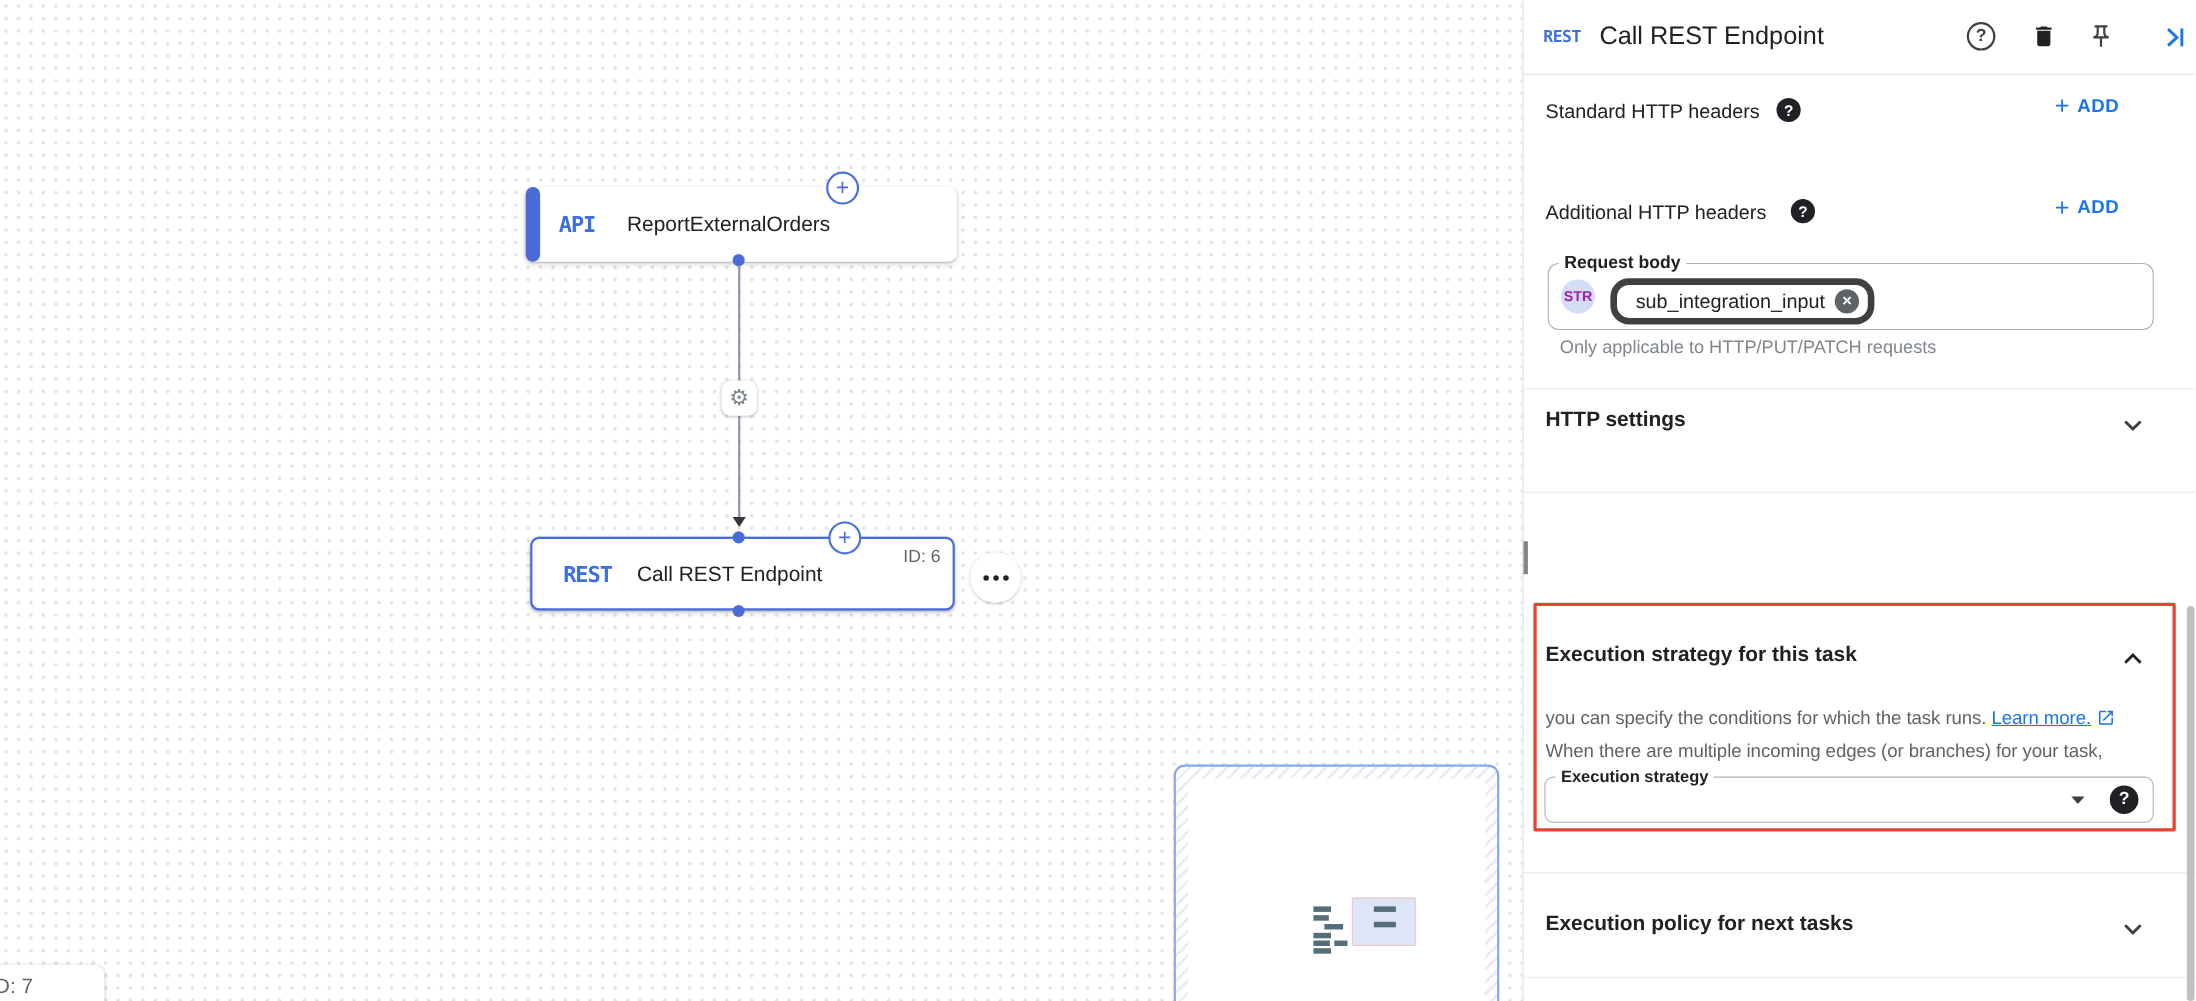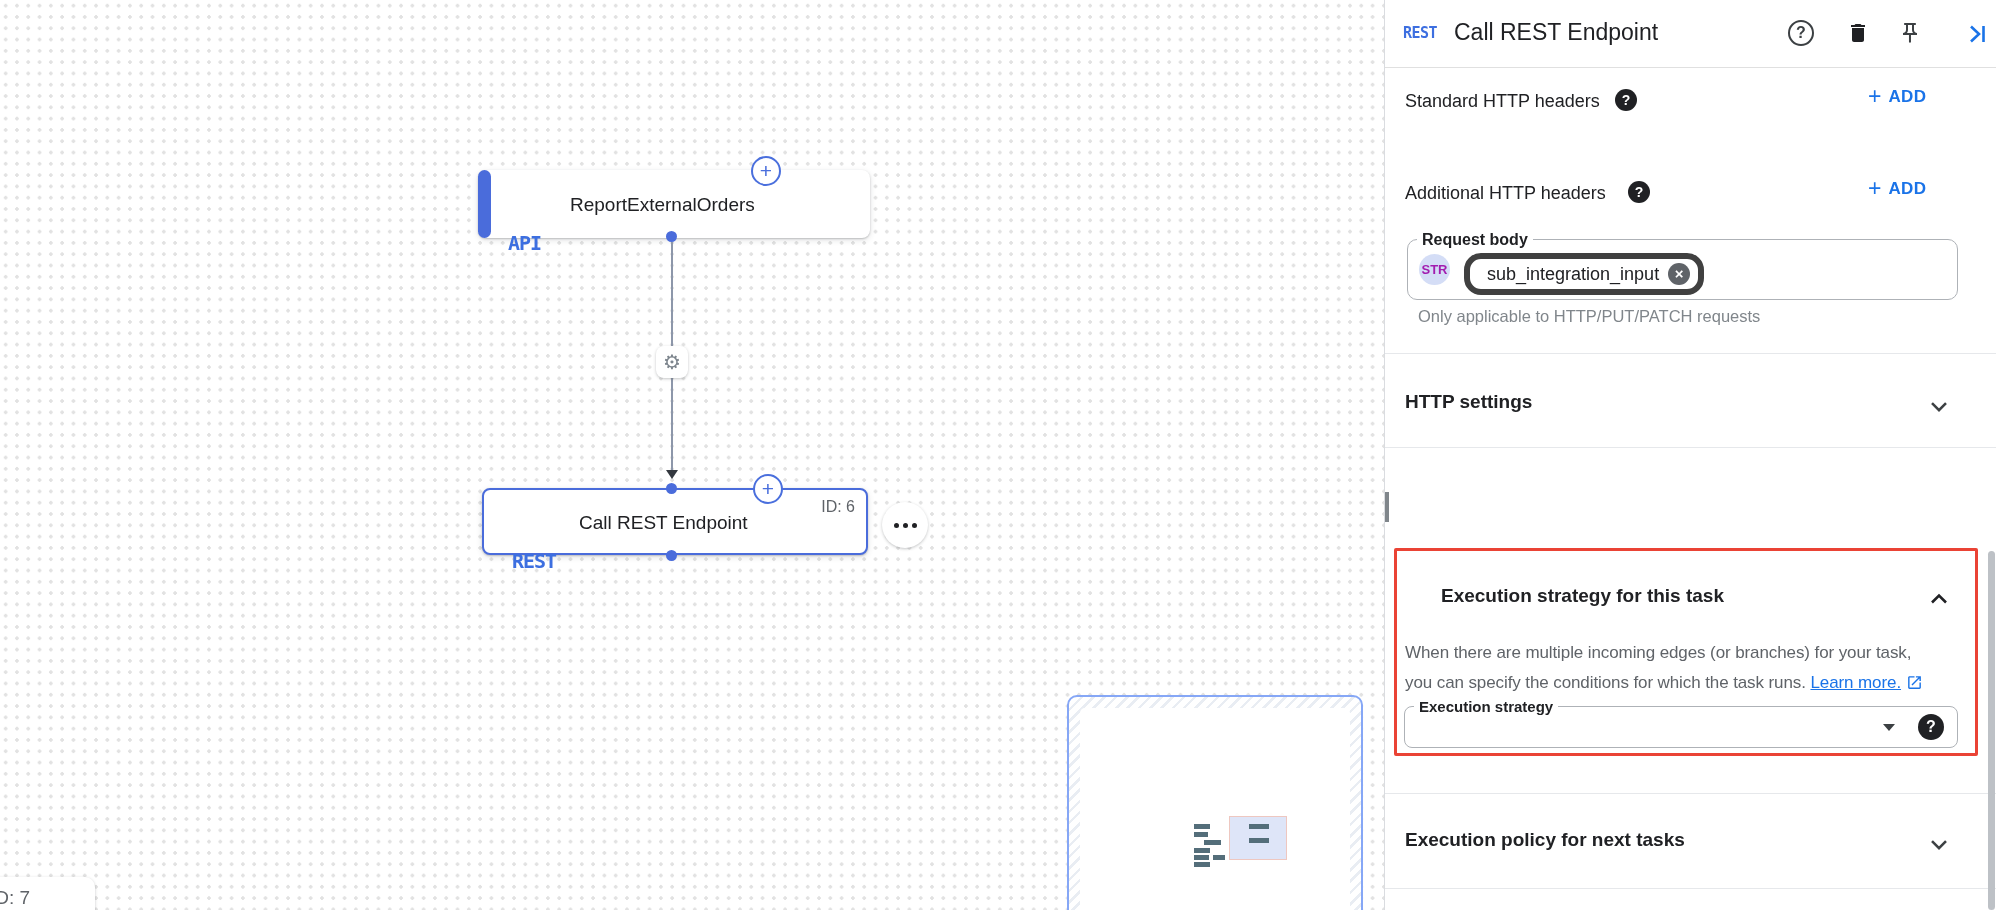--- a/index.html
+++ b/index.html
@@ -11,21 +11,21 @@
     background-color:#fff;
     background-image: radial-gradient(circle, #e2e2e2 1.5px, transparent 1.9px);
     background-size: 11.3px 11.3px; }
 
   .node { position:absolute; background:#fff; border-radius:8px;
     box-shadow:0 1px 2px rgba(60,64,67,.28), 0 2px 6px rgba(60,64,67,.14); }
   .node-api { left:478px; top:170px; width:392px; height:68px; }
   .node-accent { position:absolute; left:0; top:0; bottom:0; width:13px;
     background:#4a6cdb; border-radius:7px; }
   .node-badge { position:absolute; top:22px; font-family:"DejaVu Sans Mono", monospace;
-    font-weight:bold; font-size:20px; color:#3d6fe0; letter-spacing:-1px;margin-top:39px; }
+    font-weight:bold; font-size:20px; color:#3d6fe0; letter-spacing:-1px; }
   .node-api .node-badge { left:30px; }
   .node-label { position:absolute; top:24px; font-size:19px; color:#202124; white-space:nowrap; }
   .node-api .node-label { left:92px; }
 
   .node-rest { left:482px; top:488px; width:386px; height:67px; border:2px solid #4a6cdb; }
   .node-rest .node-badge { left:28px; top:20px; }
   .node-rest .node-label { left:95px; top:22px; }
   .node-id { position:absolute; right:11px; top:8px; font-size:16px; color:#5f6368; }
 
   .port { position:absolute; width:11px; height:11px; border-radius:50%; background:#4a6cdb; }
@@ -213,44 +213,44 @@
     <span class="str-chip">STR</span>
     <div class="value-pill">
       <span class="txt">sub_integration_input</span>
       <span class="pill-x">×</span>
     </div>
   </div>
   <span class="hint">Only applicable to HTTP/PUT/PATCH requests</span>
 
   <div class="divider" style="top:353px;"></div>
 
-  <div class="section-row" style="top:368px;">
+  <div class="section-row" style="top:348px;">
     <span class="section-label" style="top:23px;">HTTP settings</span>
     <svg class="chev" style="left:540px; top:24px;" viewBox="0 0 24 24">
       <path d="M6 9.5l6 6 6-6" fill="none" stroke="#3c4043" stroke-width="2.2"></path>
       </svg>
   </div>
   <div class="divider" style="top:447px;"></div>
 
   <div class="left-mini-bar"></div>
 
   <div class="section-row" style="top:572px; height:48px;">
-    <span class="section-label" style="top:13px;margin-left:36px;">Execution strategy for this task</span>
+    <span class="section-label" style="top:13px;">Execution strategy for this task</span>
     <svg class="chev" style="left:540px; top:13px;" viewBox="0 0 24 24">
       <path d="M6 15l6-6 6 6" fill="none" stroke="#202124" stroke-width="2.2"></path>
       </svg>
   </div>
 
   <div class="para">
-    <div>When there are multiple incoming edges (or branches) for your task,</div>
     <div><span>you can specify the conditions for which the task runs.</span>
       <span class="learn-link">Learn more.</span><svg class="ext-ico" width="17" height="17" viewBox="0 0 24 24" fill="#1a73e8">
           <path d="M19 19H5V5h7V3H5c-1.1 0-2 .9-2 2v14c0 1.1.9 2 2 2h14c1.1 0 2-.9 2-2v-7h-2v7zM14 3v2h3.59l-9.83 9.83 1.41 1.41L19 6.41V10h2V3h-7z"></path>
         </svg>
     </div>
+    <div>When there are multiple incoming edges (or branches) for your task,</div>
   </div>
 
   <div class="outlined-field strategy-field">
     <span class="float-label">Execution strategy</span>
     <span class="caret"></span>
     <span class="help-filled strategy-help">?</span>
   </div>
 
   <div class="red-box"></div>
 

